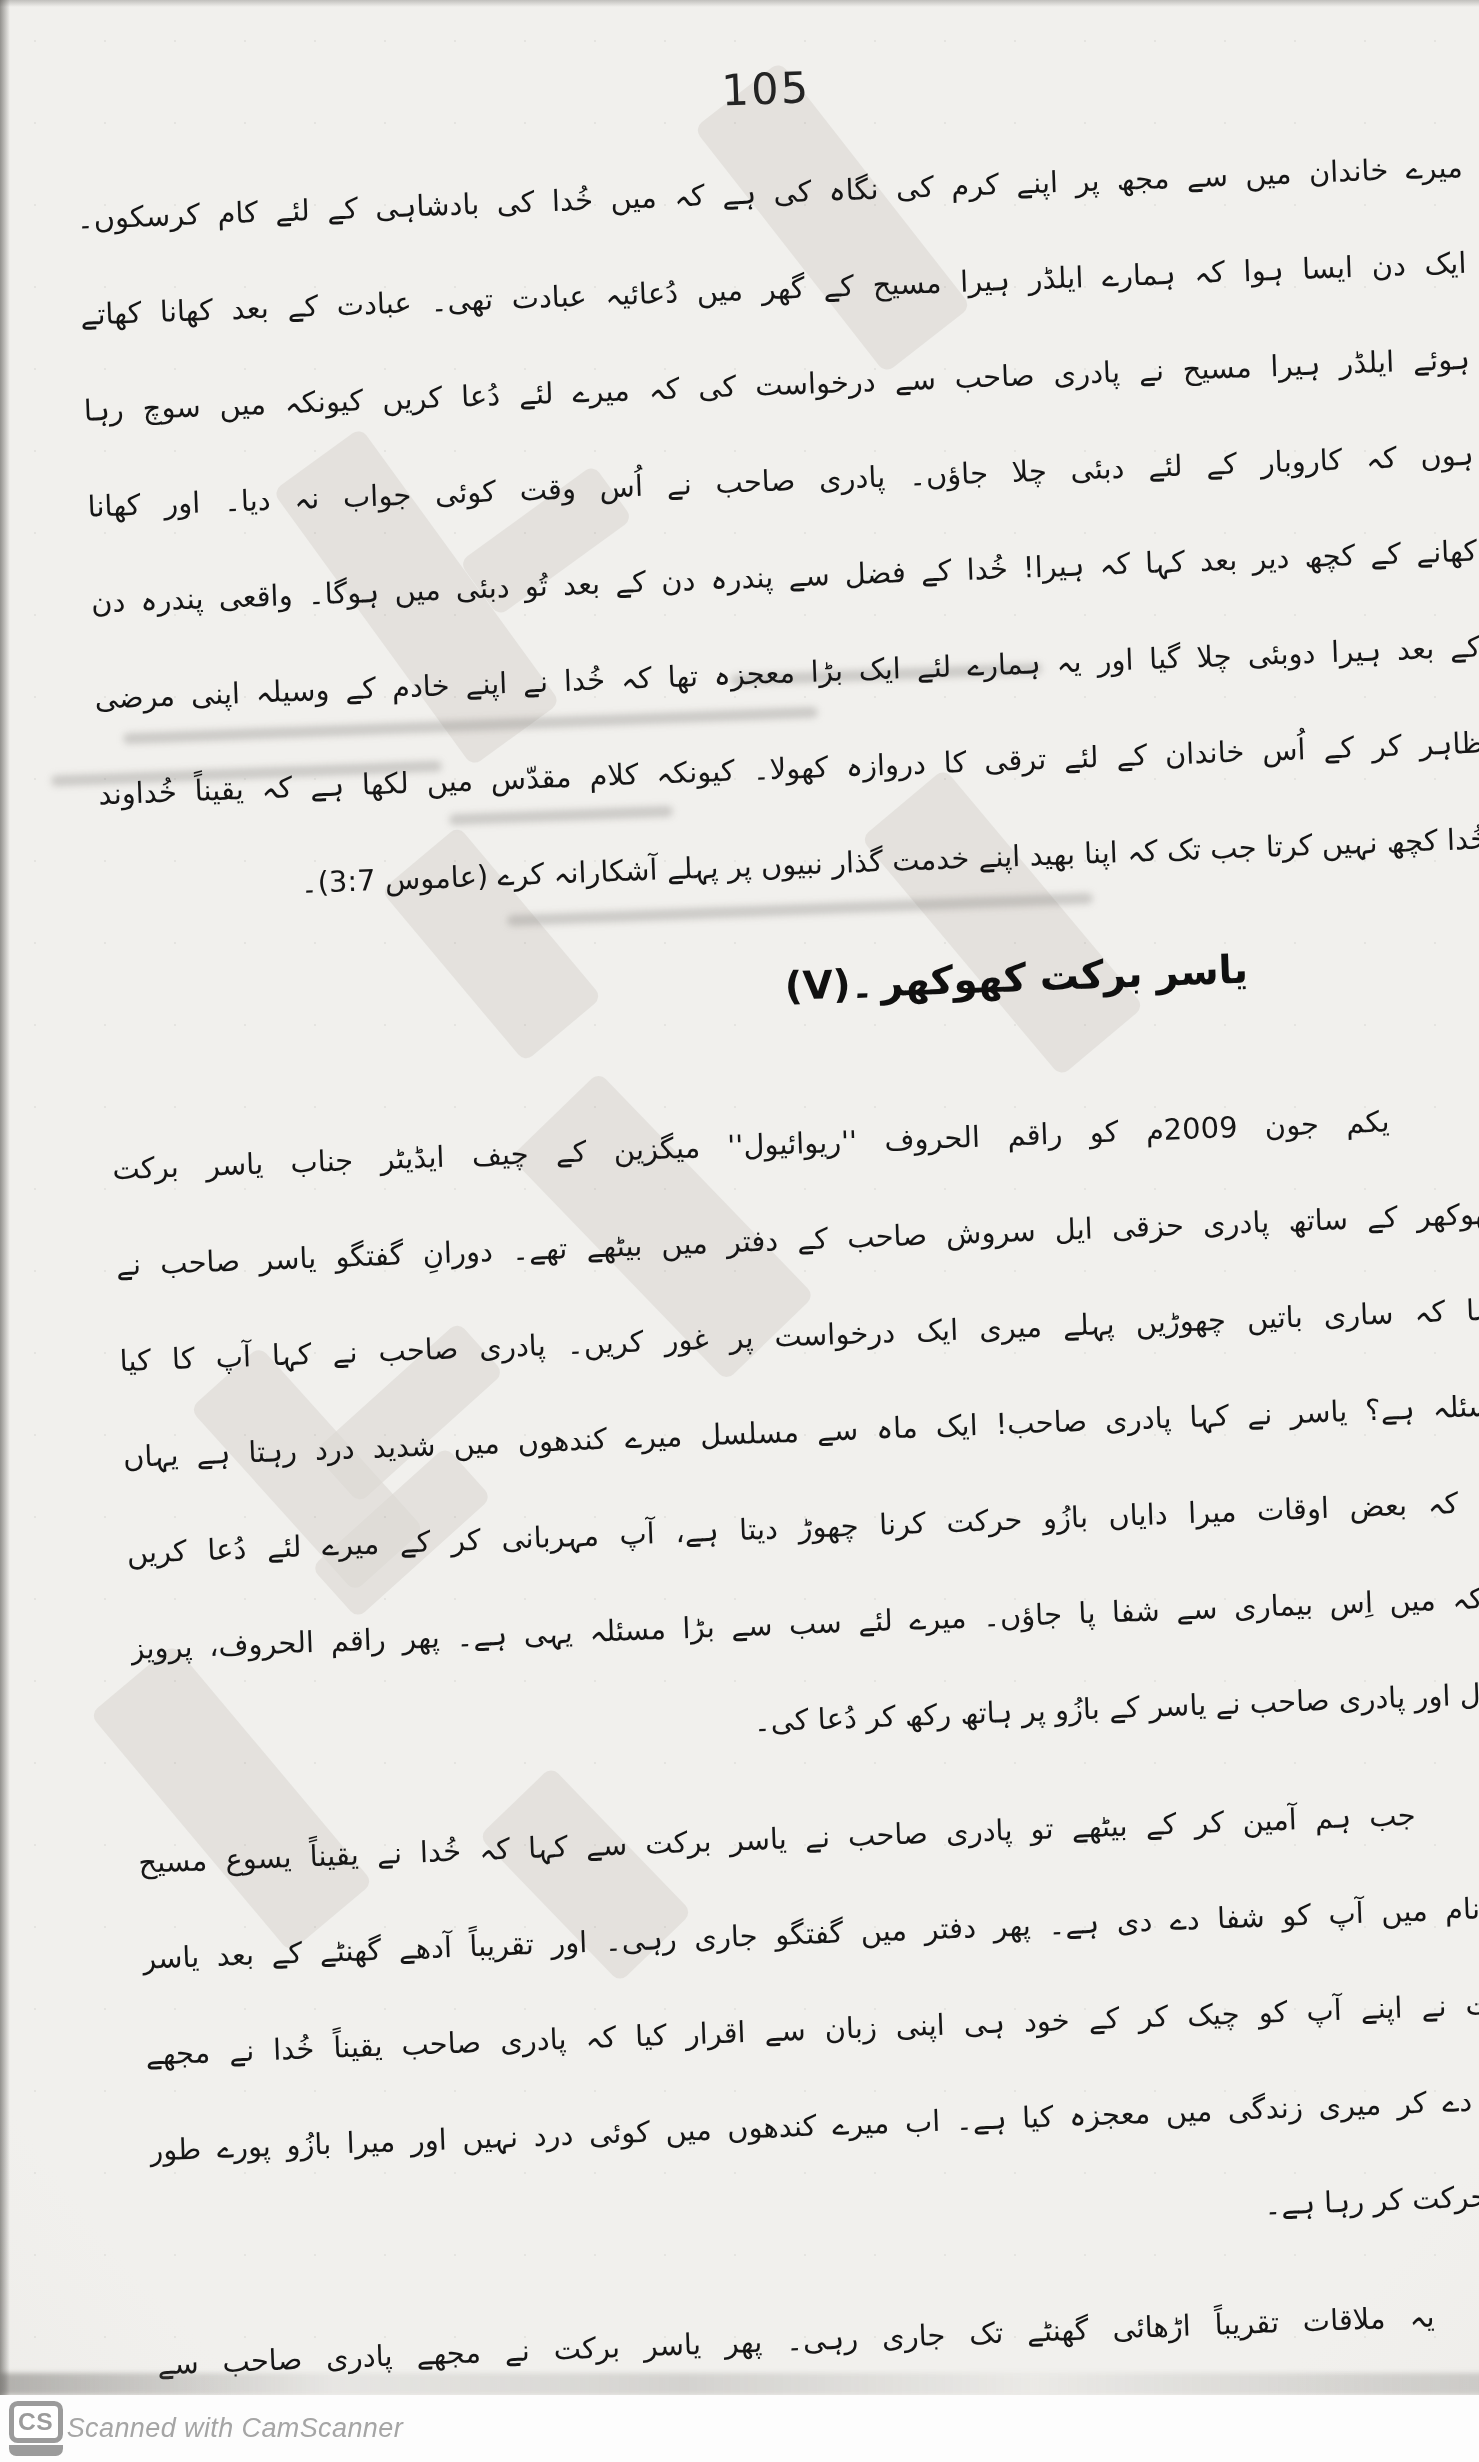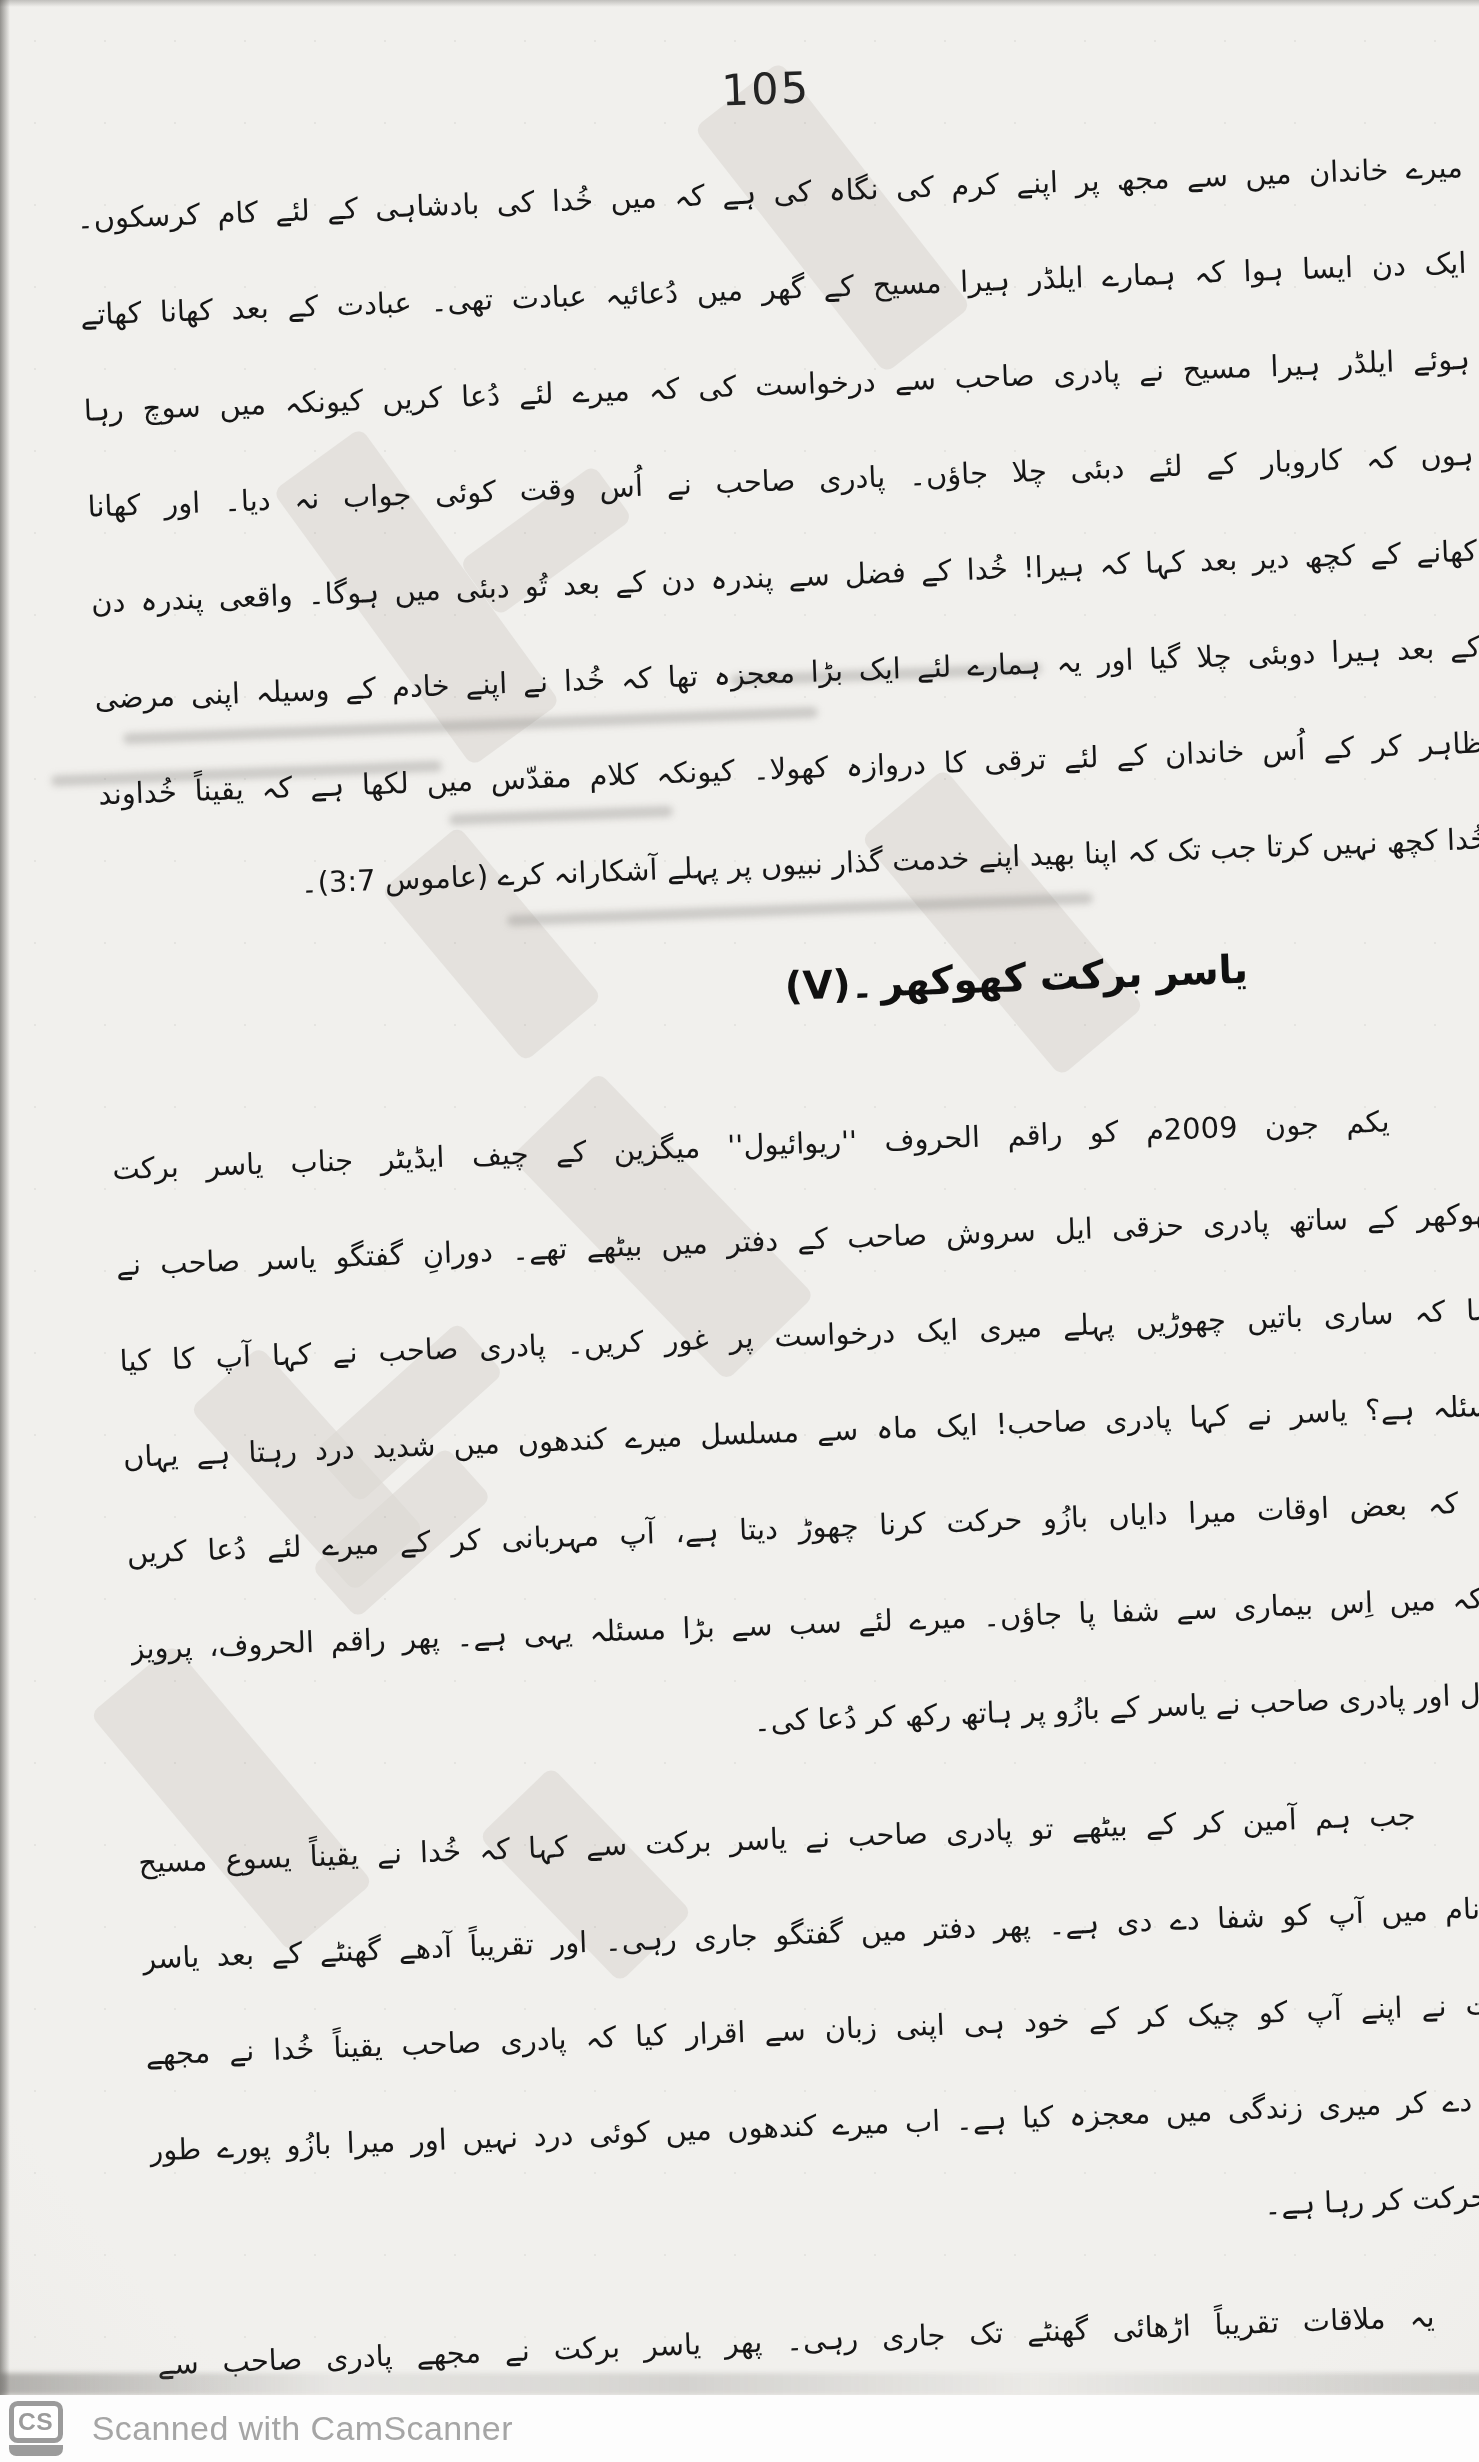--- a/index.html
+++ b/index.html
@@ -71,21 +71,21 @@
     display:flex;align-items:center;
     font-family:"Liberation Sans",sans-serif;
   }
   .cs-logo{position:relative;margin-left:8.7px;width:54px;height:55px;}
   .cs-box{
     box-sizing:border-box;width:54px;height:42px;border:5px solid #9b9b9b;border-radius:8.7px;
     background:#fff;color:#9b9b9b;font-weight:bold;font-size:24.6px;
     display:flex;align-items:center;justify-content:center;letter-spacing:0.7px;
   }
   .cs-tab{width:54px;height:11px;background:#9b9b9b;border-radius:0 0 7.2px 7.2px;margin-top:2.2px;}
-  .footer-label{margin-left:29px;font-size:34px;color:#a5a5a5;letter-spacing:0.4px;}
+  .footer-label{margin-left:4px;font-size:27px;color:#a5a5a5;letter-spacing:0.4px;font-style:italic;}
 </style>
 </head>
 <body>
 
 <div class="screenshot">
 
   <div class="scan">
 
     <div class="wm" style="left:778px;top:62px;width:109px;height:311px;transform:rotate(-38deg);"></div>
     <div class="wm" style="left:362px;top:427px;width:109px;height:340px;transform:rotate(-36deg);"></div>

